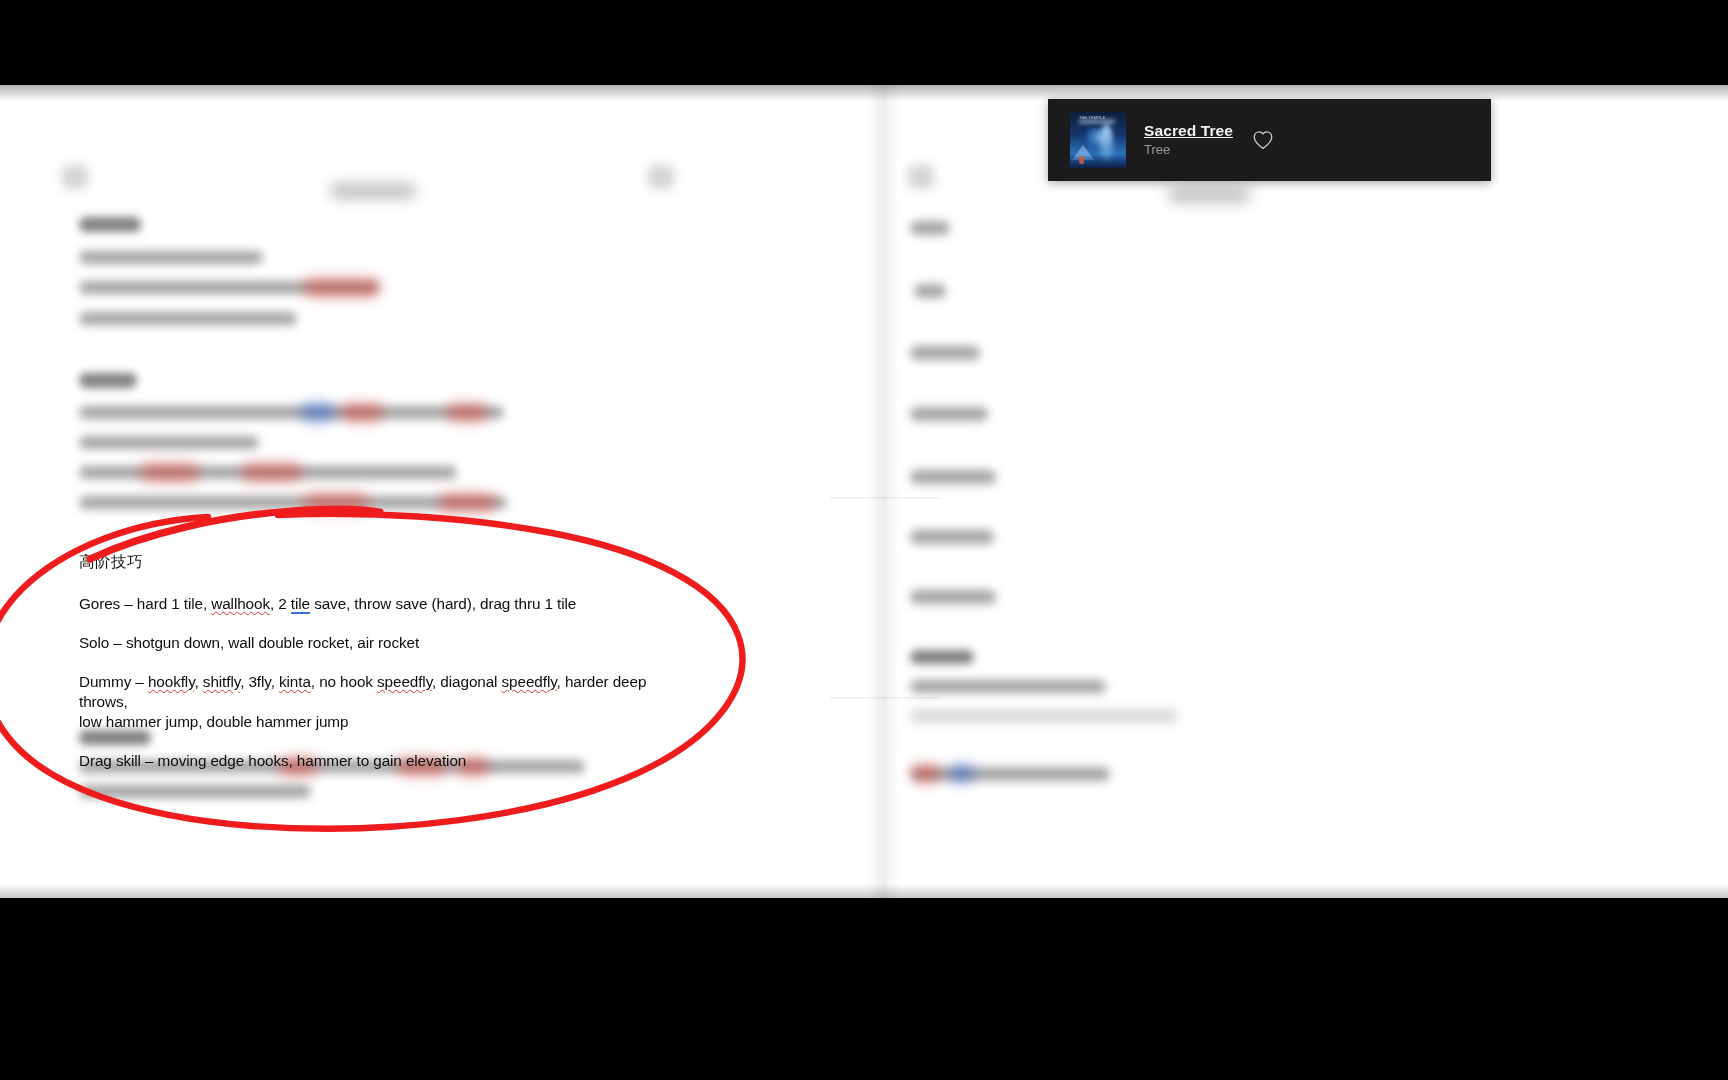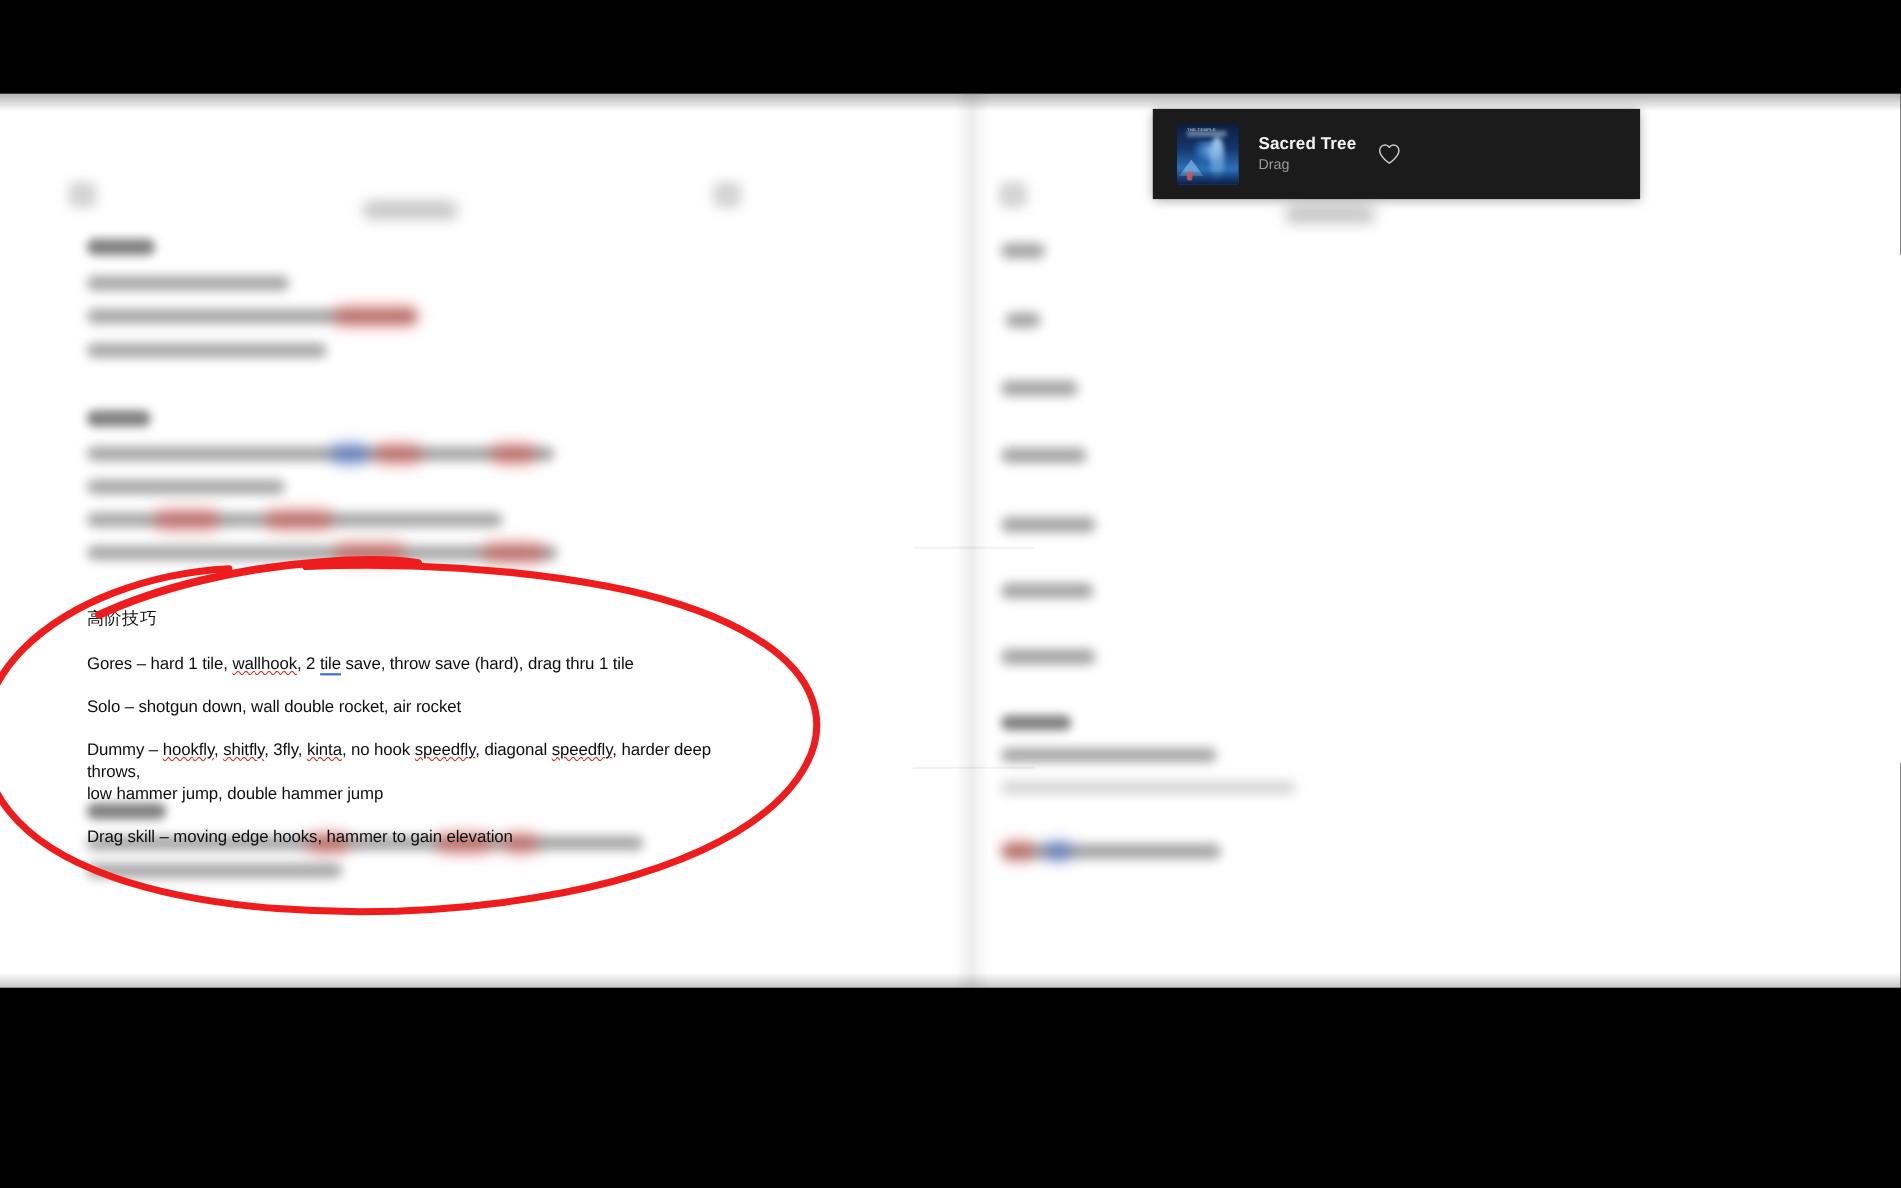--- a/index.html
+++ b/index.html
@@ -203,20 +203,21 @@
   }
 
   #track-meta { margin-left: 18px; min-width: 0; }
   #track-title {
     color: #f2f2f2;
     font-size: 15.5px;
     font-weight: bold;
     line-height: 19px;
     letter-spacing: .1px;
     white-space: nowrap;
+    text-decoration: underline;
   }
   #track-artist {
     color: #9a9a9a;
     font-size: 13px;
     line-height: 18px;
     margin-top: 1px;
     white-space: nowrap;
   }
   #like-button {
     margin-left: 17px;
@@ -329,21 +330,21 @@
       <span class="art-moon"></span>
       <span class="art-tree"></span>
       <span class="art-glow"></span>
       <span class="art-peak"></span>
       <span class="art-ground"></span>
       <span class="art-dot"></span>
     </div>
 
     <div id="track-meta">
       <div id="track-title">Sacred Tree</div>
-      <div id="track-artist">Drag</div>
+      <div id="track-artist">Tree</div>
     </div>
 
     <div id="like-button">
       <svg width="22" height="20" viewBox="0 0 24 22">
         <path d="M12 20.2 C12 20.2 2.4 14 2.4 7.6 C2.4 4.3 4.9 2 7.8 2 C9.8 2 11.3 3.1 12 4.3 C12.7 3.1 14.2 2 16.2 2 C19.1 2 21.6 4.3 21.6 7.6 C21.6 14 12 20.2 12 20.2 Z" fill="none" stroke="#c8c8c8" stroke-width="1.5" stroke-linejoin="round"></path>
       </svg>
     </div>
   </div>
 
   <div class="letterbox top"></div>

